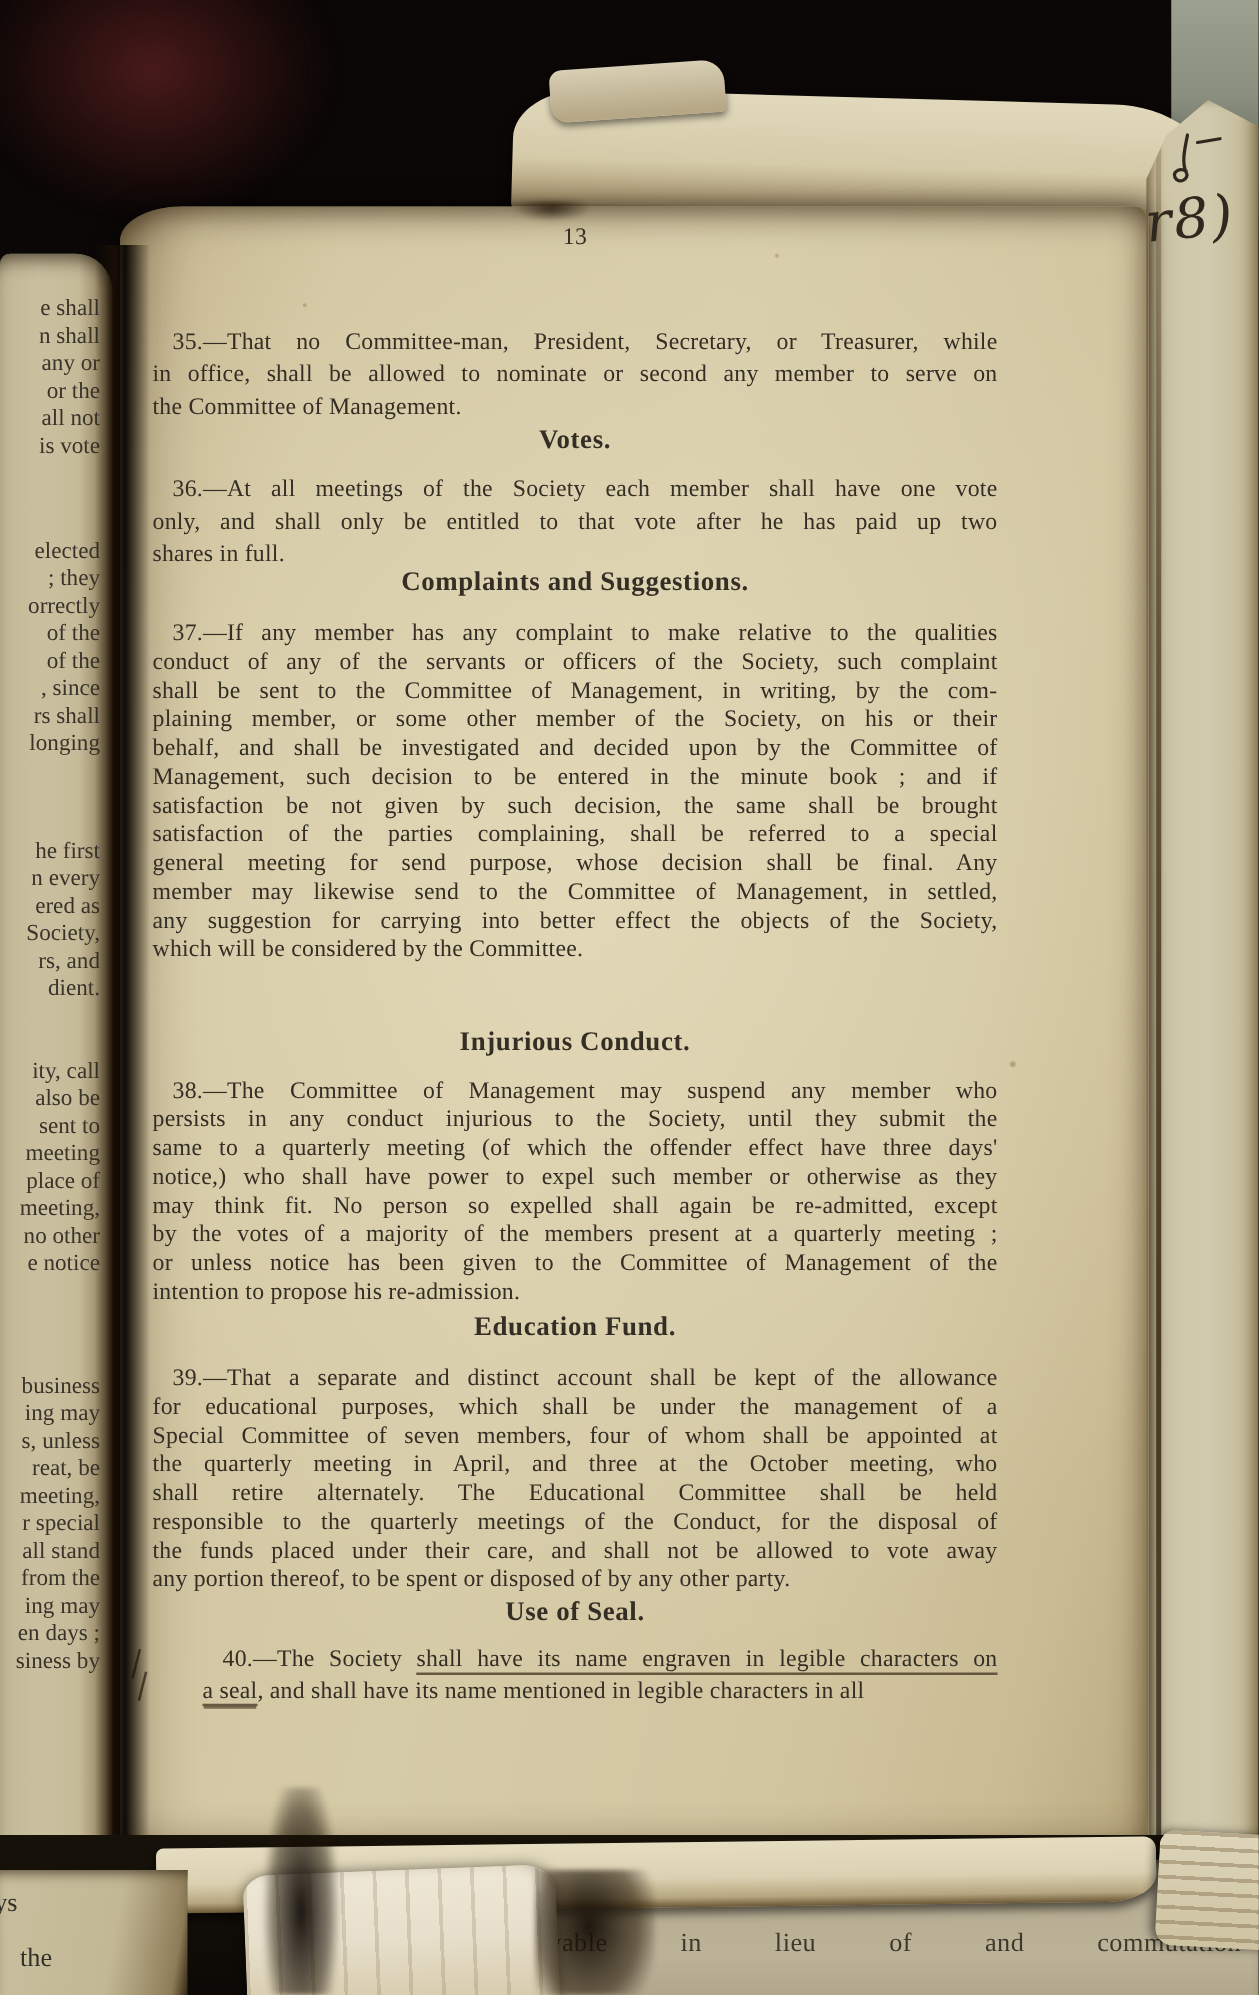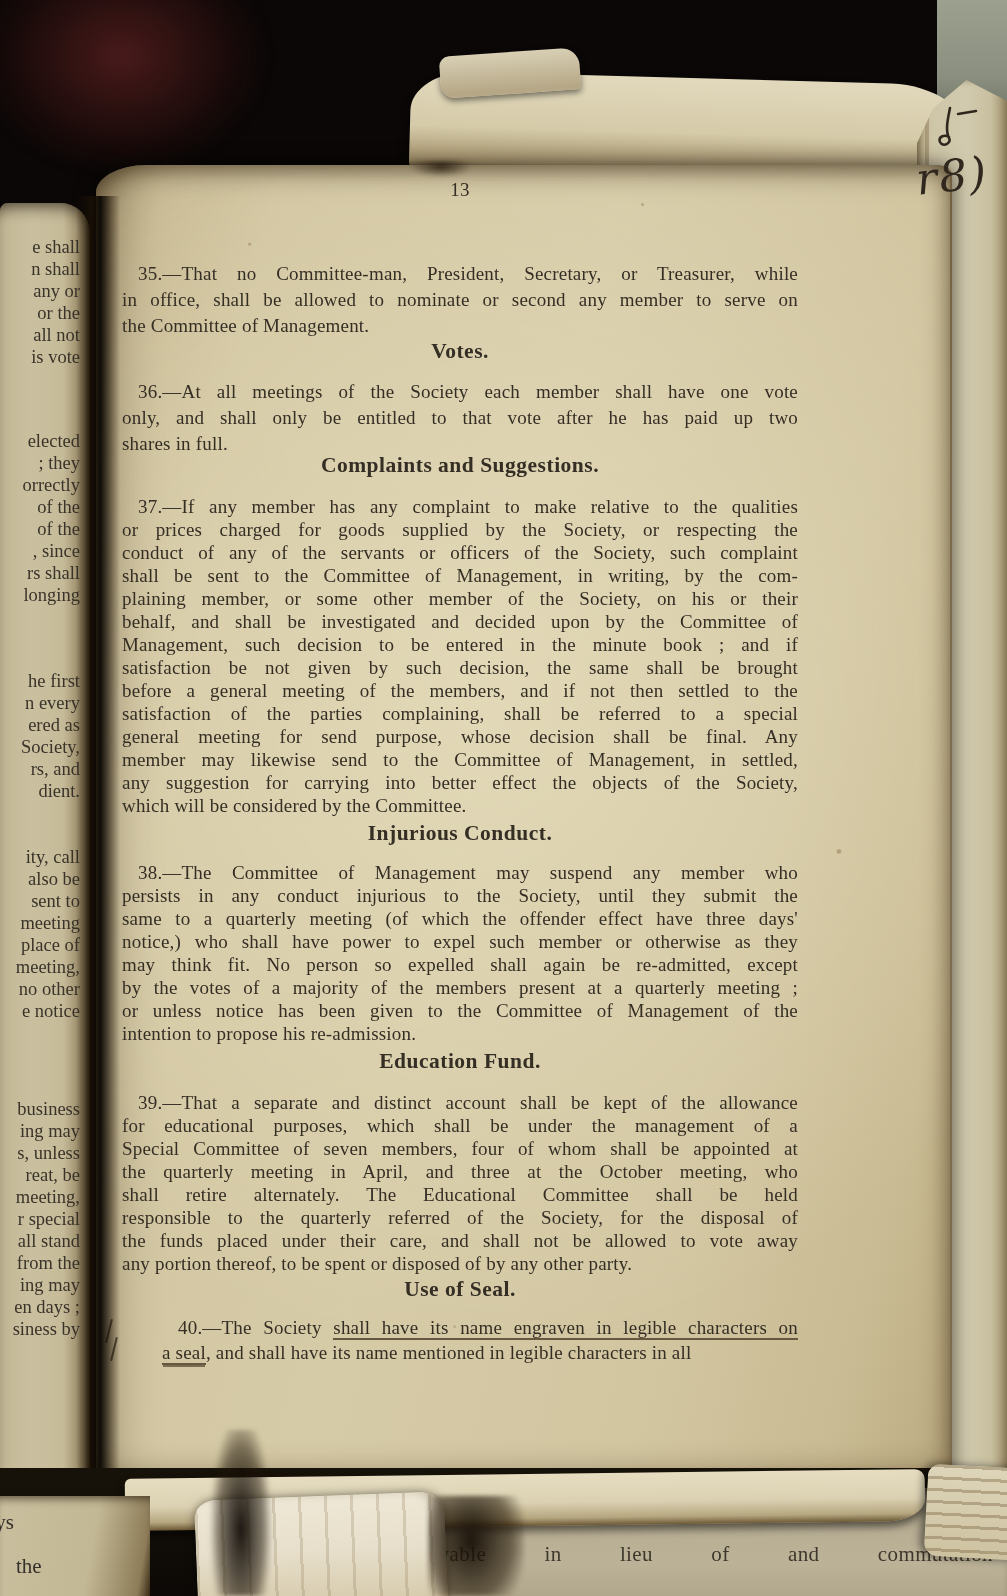--- a/index.html
+++ b/index.html
@@ -77,21 +77,20 @@
       radial-gradient(ellipse 120% 80% at 45% 40%, rgba(238,230,200,.5), rgba(0,0,0,0) 62%),
       linear-gradient(104deg,#b3a47d 0%,#c8ba94 6%,#d2c6a1 16%,#d6cba7 45%,#d2c6a1 72%,#c9bb93 89%,#baaa80 100%);
     border-radius:50px 12px 8px 8px / 28px 10px 8px 8px;
     border-right:2px solid rgba(78,58,30,.65);
     box-shadow:
       inset 0 16px 24px -12px rgba(40,25,8,.6),
       inset 30px 0 52px -22px rgba(45,28,8,.5),
       inset -16px 0 28px -16px rgba(60,40,15,.45),
       inset 0 -22px 32px -14px rgba(70,45,15,.4),
       0 0 20px rgba(0,0,0,.6);
-    padding-left: 33px;
   }
   #scorch{
     position:absolute;left:300px;top:-4px;width:90px;height:26px;
     background:radial-gradient(ellipse 50% 60% at 50% 20%, rgba(30,18,6,.8), rgba(0,0,0,0) 70%);
     filter:blur(2px);
   }
   #text-column{
     position:absolute;left:26px;top:0;width:676px;height:100%;
     color:#352e25;font-size:19px;letter-spacing:.2px;
   }
@@ -249,28 +248,26 @@
       </div>
       <div class="block b3 heading">Votes.</div>
       <div class="block b4 para">
         <div class="line first">36.—At all meetings of the Society each member shall have one vote</div>
         <div class="line">only, and shall only be entitled to that vote after he has paid up two</div>
         <div class="line last">shares in full.</div>
       </div>
       <div class="block b5 heading">Complaints and Suggestions.</div>
       <div class="block b6 para">
         <div class="line first">37.—If any member has any complaint to make relative to the qualities</div>
-        <div class="line">or prices charged for goods supplied by the Society, or respecting the</div>
         <div class="line">conduct of any of the servants or officers of the Society, such complaint</div>
         <div class="line">shall be sent to the Committee of Management, in writing, by the com-</div>
         <div class="line">plaining member, or some other member of the Society, on his or their</div>
         <div class="line">behalf, and shall be investigated and decided upon by the Committee of</div>
         <div class="line">Management, such decision to be entered in the minute book ; and if</div>
         <div class="line">satisfaction be not given by such decision, the same shall be brought</div>
-        <div class="line">before a general meeting of the members, and if not then settled to the</div>
         <div class="line">satisfaction of the parties complaining, shall be referred to a special</div>
         <div class="line">general meeting for send purpose, whose decision shall be final.  Any</div>
         <div class="line">member may likewise send to the Committee of Management, in settled,</div>
         <div class="line">any suggestion for carrying into better effect the objects of the Society,</div>
         <div class="line last">which will be considered by the Committee.</div>
       </div>
       <div class="block b7 heading">Injurious Conduct.</div>
       <div class="block b8 para">
         <div class="line first">38.—The Committee of Management may suspend any member who</div>
         <div class="line">persists in any conduct injurious to the Society, until they submit the</div>
@@ -281,21 +278,21 @@
         <div class="line">or unless notice has been given to the Committee of Management of the</div>
         <div class="line last">intention to propose his re-admission.</div>
       </div>
       <div class="block b9 heading">Education Fund.</div>
       <div class="block b10 para">
         <div class="line first">39.—That a separate and distinct account shall be kept of the allowance</div>
         <div class="line">for educational purposes, which shall be under the management of a</div>
         <div class="line">Special Committee of seven members, four of whom shall be appointed at</div>
         <div class="line">the quarterly meeting in April, and three at the October meeting, who</div>
         <div class="line">shall retire alternately.  The Educational Committee shall be held</div>
-        <div class="line">responsible to the quarterly referred of the Society, for the disposal of</div>
+        <div class="line">responsible to the quarterly meetings of the Conduct, for the disposal of</div>
         <div class="line">the funds placed under their care, and shall not be allowed to vote away</div>
         <div class="line last">any portion thereof, to be spent or disposed of by any other party.</div>
       </div>
       <div class="block b11 heading">Use of Seal.</div>
       <div class="block b12 para">
         <div class="line first"><span>40.—The Society </span><span class="u">shall have its name engraven in legible characters on</span></div>
         <div class="line last"><span class="u">a seal</span><span>, and shall have its name mentioned in legible characters in all</span></div>
       </div>
     </div>
   <div id="margin-mark">

